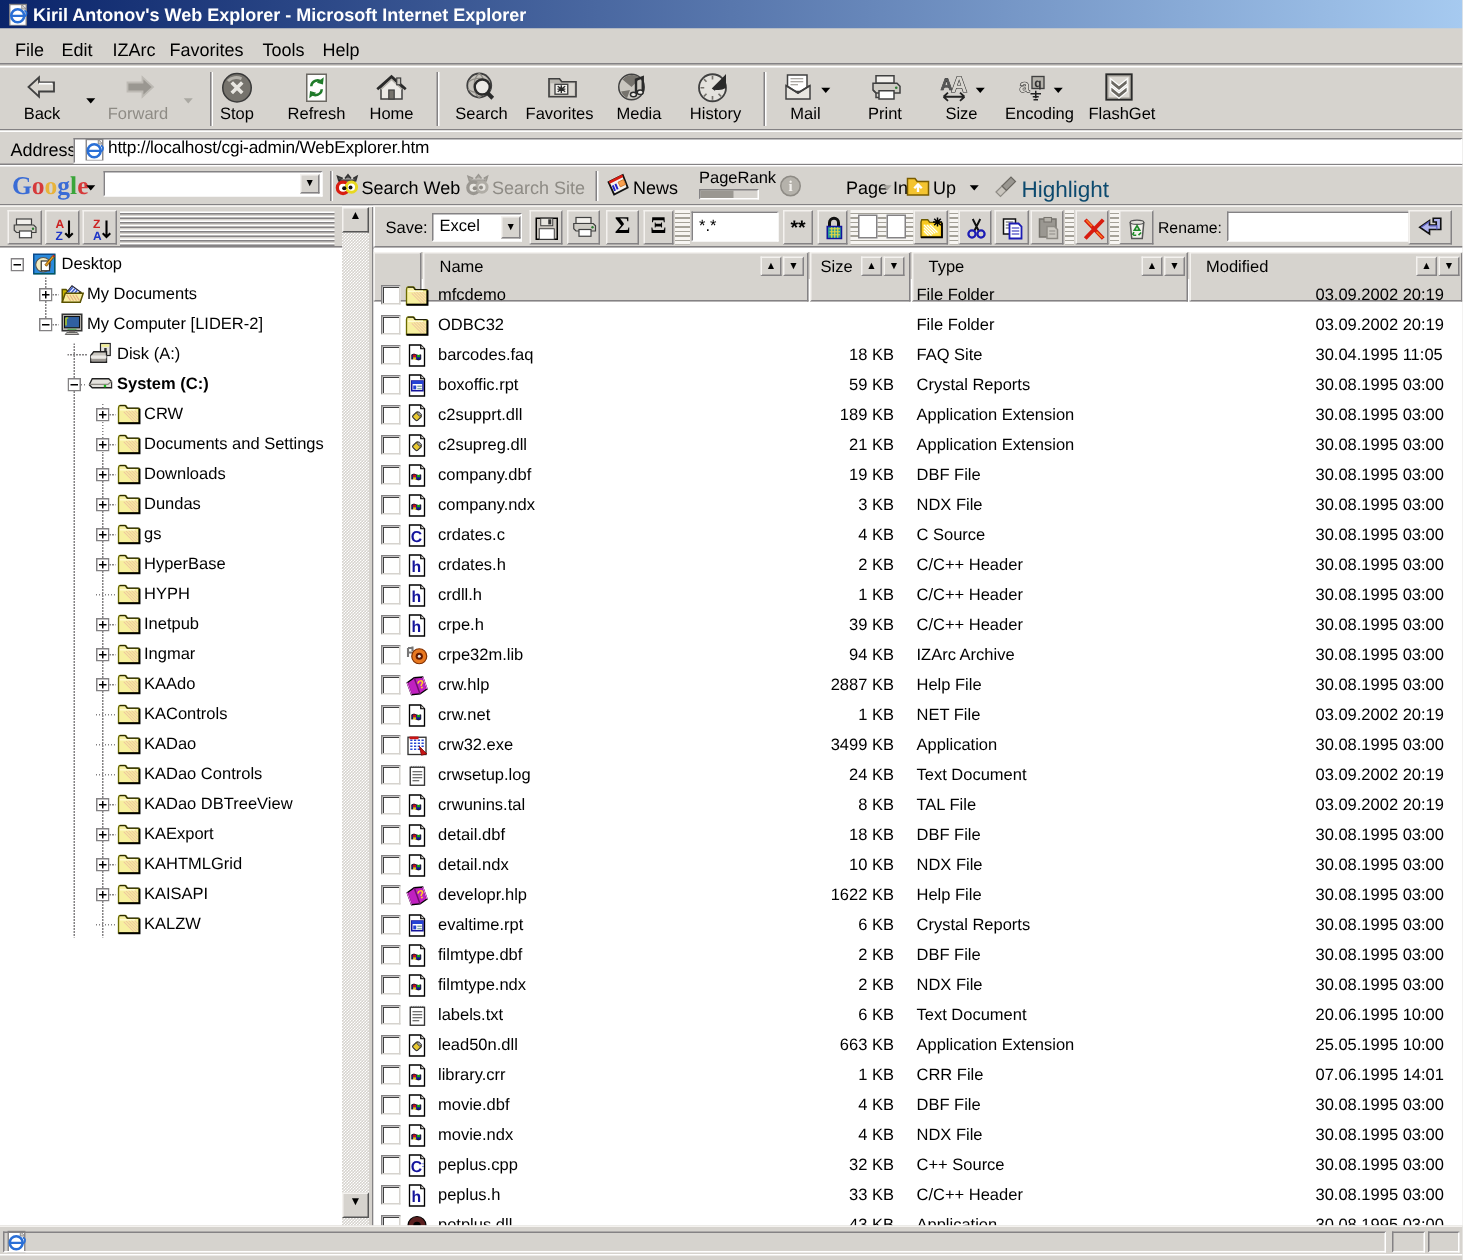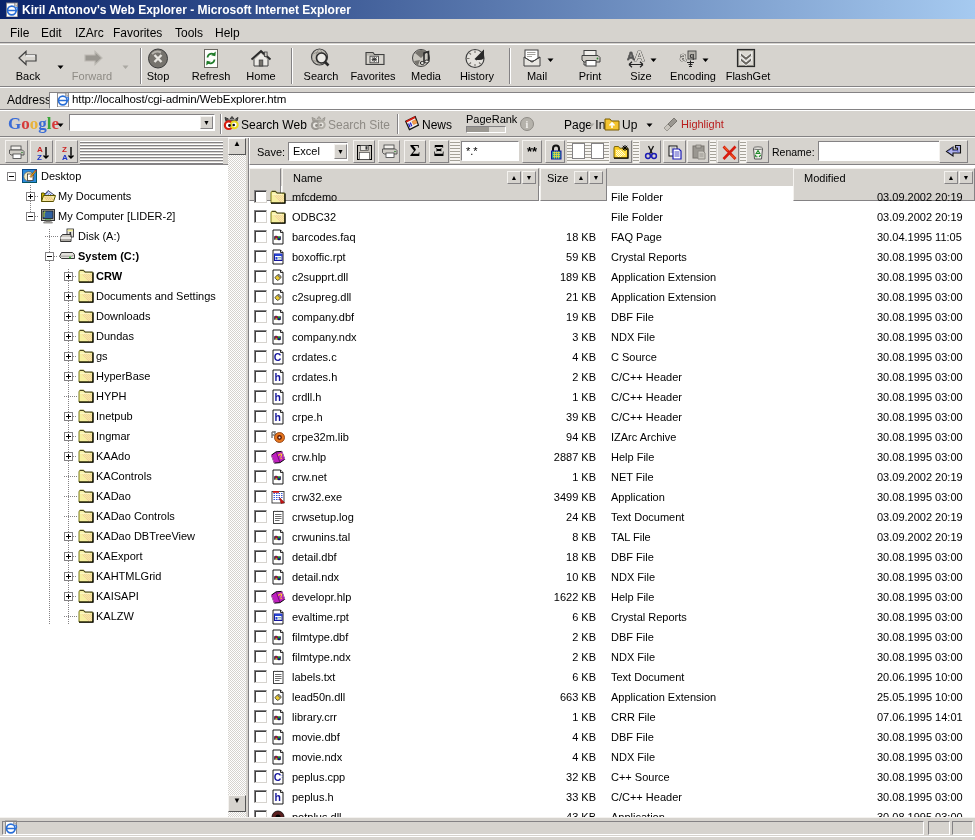--- a/index.html
+++ b/index.html
@@ -238,21 +238,21 @@
       <path d="M8 12 L8 7 M5.5 9.5 L8 7 L10.5 9.5" stroke="#fff" stroke-width="1.6" fill="none"></path>
     </svg>
 <span class="abs" style="left:622px;top:7px;font-size:12px">Up</span>
 <svg class="abs" style="left:646px;top:12px" width="7" height="5" viewBox="0 0 7 5">
       <path d="M0.5 0.5 L6.5 0.5 L3.5 4 Z" fill="#000"></path>
     </svg>
 <svg class="abs" style="left:662px;top:4px" width="17" height="17" viewBox="0 0 17 17">
       <path d="M2 13 L6 9 L9 12 L5 16 Z" fill="#c9c5be" stroke="#8e8b85" stroke-width="0.8"></path>
       <path d="M6 9 L12 3 L15 6 L9 12 Z" fill="#9a9791" stroke="#6b6862" stroke-width="0.8"></path>
     </svg>
-<span class="abs" style="left:681px;top:7px;font-size:11px;color:#b91c1c">Highlight</span>
+<span class="abs" style="left:681px;top:7px;font-size:15px;color:#0c4a6e">Highlight</span>
 </div>
 <div class="abs main">
 <div class="ltb">
 <div class="sbtn" style="left:5px;width:23px">
         <svg class="abs" style="left:2px;top:3px" width="17" height="16" viewBox="0 0 17 16">
           <rect x="3" y="2" width="10" height="4" fill="#f2f0ec" stroke="#404040" stroke-width="0.8"></rect>
           <path d="M1.5 6 L14.5 6 L16 7.5 L16 11 L3 11 L1.5 9.5 Z" fill="#cfccc5" stroke="#404040" stroke-width="0.8"></path>
           <rect x="5" y="10" width="8" height="4.5" fill="#fff" stroke="#404040" stroke-width="0.8"></rect>
           <circle cx="14" cy="8.5" r="0.8" fill="#2e7d32"></circle>
         </svg>
@@ -357,21 +357,21 @@
         <path d="M2 4.5 L7 4.5" stroke="#000" stroke-width="1"></path>
         <path d="M4.5 2 L4.5 7" stroke="#000" stroke-width="1"></path>
       </svg>
 <svg class="abs" style="left:77px;top:102px" width="16" height="16" viewBox="0 0 16 16">
         <path d="M1 14 L1 4 L1.3 2.8 Q1.5 2.2 2.3 2.2 L5.3 2.2 Q6 2.2 6.3 2.8 L7 4.2 L14.8 4.2 L14.8 14 Z" fill="#f7f0a0" stroke="#6b6b00" stroke-width="0.9"></path>
         <path d="M7.5 5.5 L14 12 M9.5 5.5 L14 10 M11.5 5.5 L14 8 M6 6 L13 13 M4.5 6.5 L11.5 13.5 M8.5 10.5 L11.5 13.5" stroke="#f0c0a0" stroke-width="0.7"></path>
         <path d="M2 5.2 L12 5.2" stroke="#fffbd2" stroke-width="1"></path>
         <path d="M15 4.5 L15 14.2 L1 14.2" fill="none" stroke="#000" stroke-width="1.3"></path>
         <path d="M2 2.5 L5.5 2.5 L6.5 4 L14.5 4" fill="none" stroke="#000" stroke-width="0.7" opacity="0.8"></path>
       </svg>
-<div class="trow" style="left:95px;top:104px;font-weight:bold">CRW</div>
+<div class="trow" style="left:95px;top:104px;font-weight:normal">CRW</div>
 <div class="abs" style="left:72px;top:130px;width:4px;height:1px;background-image:repeating-linear-gradient(to right,#848284 0 1px,transparent 1px 2px)"></div>
 <svg class="abs" style="left:63px;top:126px" width="9" height="9" viewBox="0 0 9 9">
         <rect x="0.5" y="0.5" width="8" height="8" fill="#fff" stroke="#848284" stroke-width="1"></rect>
         <path d="M2 4.5 L7 4.5" stroke="#000" stroke-width="1"></path>
         <path d="M4.5 2 L4.5 7" stroke="#000" stroke-width="1"></path>
       </svg>
 <svg class="abs" style="left:77px;top:122px" width="16" height="16" viewBox="0 0 16 16">
         <path d="M1 14 L1 4 L1.3 2.8 Q1.5 2.2 2.3 2.2 L5.3 2.2 Q6 2.2 6.3 2.8 L7 4.2 L14.8 4.2 L14.8 14 Z" fill="#f7f0a0" stroke="#6b6b00" stroke-width="0.9"></path>
         <path d="M7.5 5.5 L14 12 M9.5 5.5 L14 10 M11.5 5.5 L14 8 M6 6 L13 13 M4.5 6.5 L11.5 13.5 M8.5 10.5 L11.5 13.5" stroke="#f0c0a0" stroke-width="0.7"></path>
         <path d="M2 5.2 L12 5.2" stroke="#fffbd2" stroke-width="1"></path>
@@ -803,20 +803,25 @@
 <div class="hcell" style="left:33px;width:257px">
           <span>Name</span>
           <div class="sortb" style="left:224px">▲</div>
           <div class="sortb" style="left:239px">▼</div>
         </div>
 <div class="hcell" style="left:291px;width:67px">
           <span style="left:6px">Size</span>
           <div class="sortb" style="left:33px">▲</div>
           <div class="sortb" style="left:48px">▼</div>
         </div>
+<div class="hcell" style="left:359px;width:184px">
+          <span>Type</span>
+          <div class="sortb" style="left:152px">▲</div>
+          <div class="sortb" style="left:167px">▼</div>
+        </div>
 <div class="hcell" style="left:544px;width:182px">
           <span>Modified</span>
           <div class="sortb" style="left:150px">▲</div>
           <div class="sortb" style="left:165px">▼</div>
         </div>
 </div>
 <div class="frow" style="top:21px">
 <div class="cb"></div>
 <svg class="abs" style="left:21px;top:2px" width="16" height="16" viewBox="0 0 16 16">
           <path d="M1 14 L1 4 L1.3 2.8 Q1.5 2.2 2.3 2.2 L5.3 2.2 Q6 2.2 6.3 2.8 L7 4.2 L14.8 4.2 L14.8 14 Z" fill="#f7f0a0" stroke="#6b6b00" stroke-width="0.9"></path>
@@ -847,21 +852,21 @@
 <svg class="abs" style="left:21px;top:2px" width="16" height="16" viewBox="0 0 16 16">
           <path d="M3 1 L10.5 1 L13 3.5 L13 15 L3 15 Z" fill="#fff" stroke="#000" stroke-width="0.9"></path>
           <path d="M10.5 1 L10.5 3.5 L13 3.5" fill="#d6d3ce" stroke="#000" stroke-width="0.8"></path>
           <path d="M4.5 7.5 Q6 6.5 7.5 7.5 Q9 8.5 10.5 7.5 L10.5 10.5 Q9 11.5 7.5 10.5 Q6 9.5 4.5 10.5 Z" fill="#14149c" stroke="#000" stroke-width="0.5"></path>
           <rect x="5.2" y="7.4" width="2.2" height="1.6" fill="#c81414"></rect>
           <rect x="8" y="7.6" width="2" height="1.6" fill="#14a014"></rect>
           <rect x="5.4" y="9.2" width="2" height="1.4" fill="#e8c814"></rect>
         </svg>
 <div class="fname">barcodes.faq</div>
 <div class="fsize">18 KB</div>
-<div class="ftype">FAQ Page</div>
+<div class="ftype">FAQ Site</div>
 <div class="fdate">30.04.1995 11:05</div>
 </div>
 <div class="frow" style="top:81px">
 <div class="cb"></div>
 <svg class="abs" style="left:21px;top:2px" width="16" height="16" viewBox="0 0 16 16">
           <path d="M3 1 L10.5 1 L13 3.5 L13 15 L3 15 Z" fill="#fff" stroke="#000" stroke-width="0.9"></path>
           <path d="M10.5 1 L10.5 3.5 L13 3.5" fill="#d6d3ce" stroke="#000" stroke-width="0.8"></path>
           <rect x="4.5" y="5" width="7.5" height="6.5" fill="#fff" stroke="#14149c" stroke-width="1"></rect>
           <rect x="4.5" y="5" width="7.5" height="2" fill="#2444d4"></rect>
           <rect x="5.5" y="8" width="2" height="2.6" fill="#2444d4"></rect>

